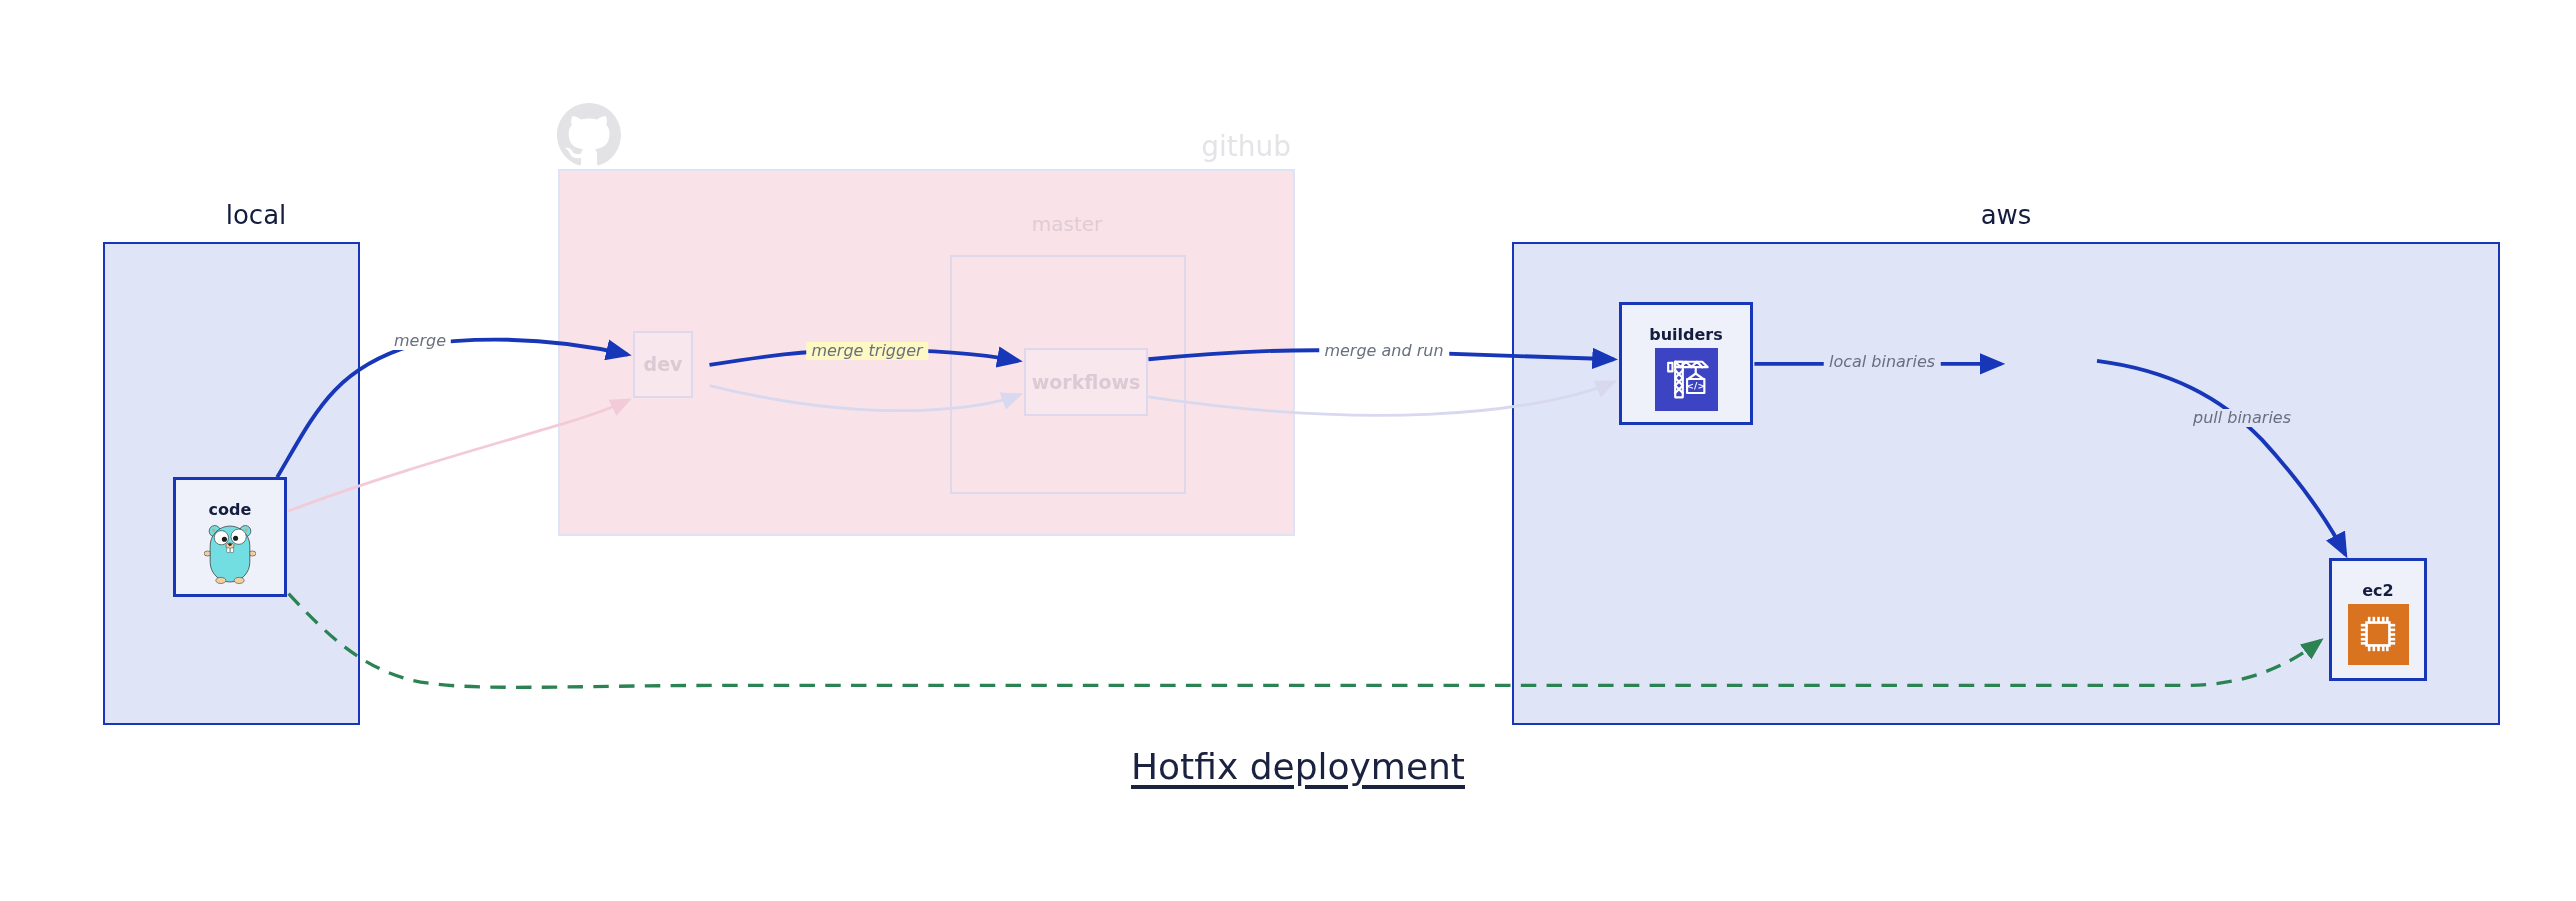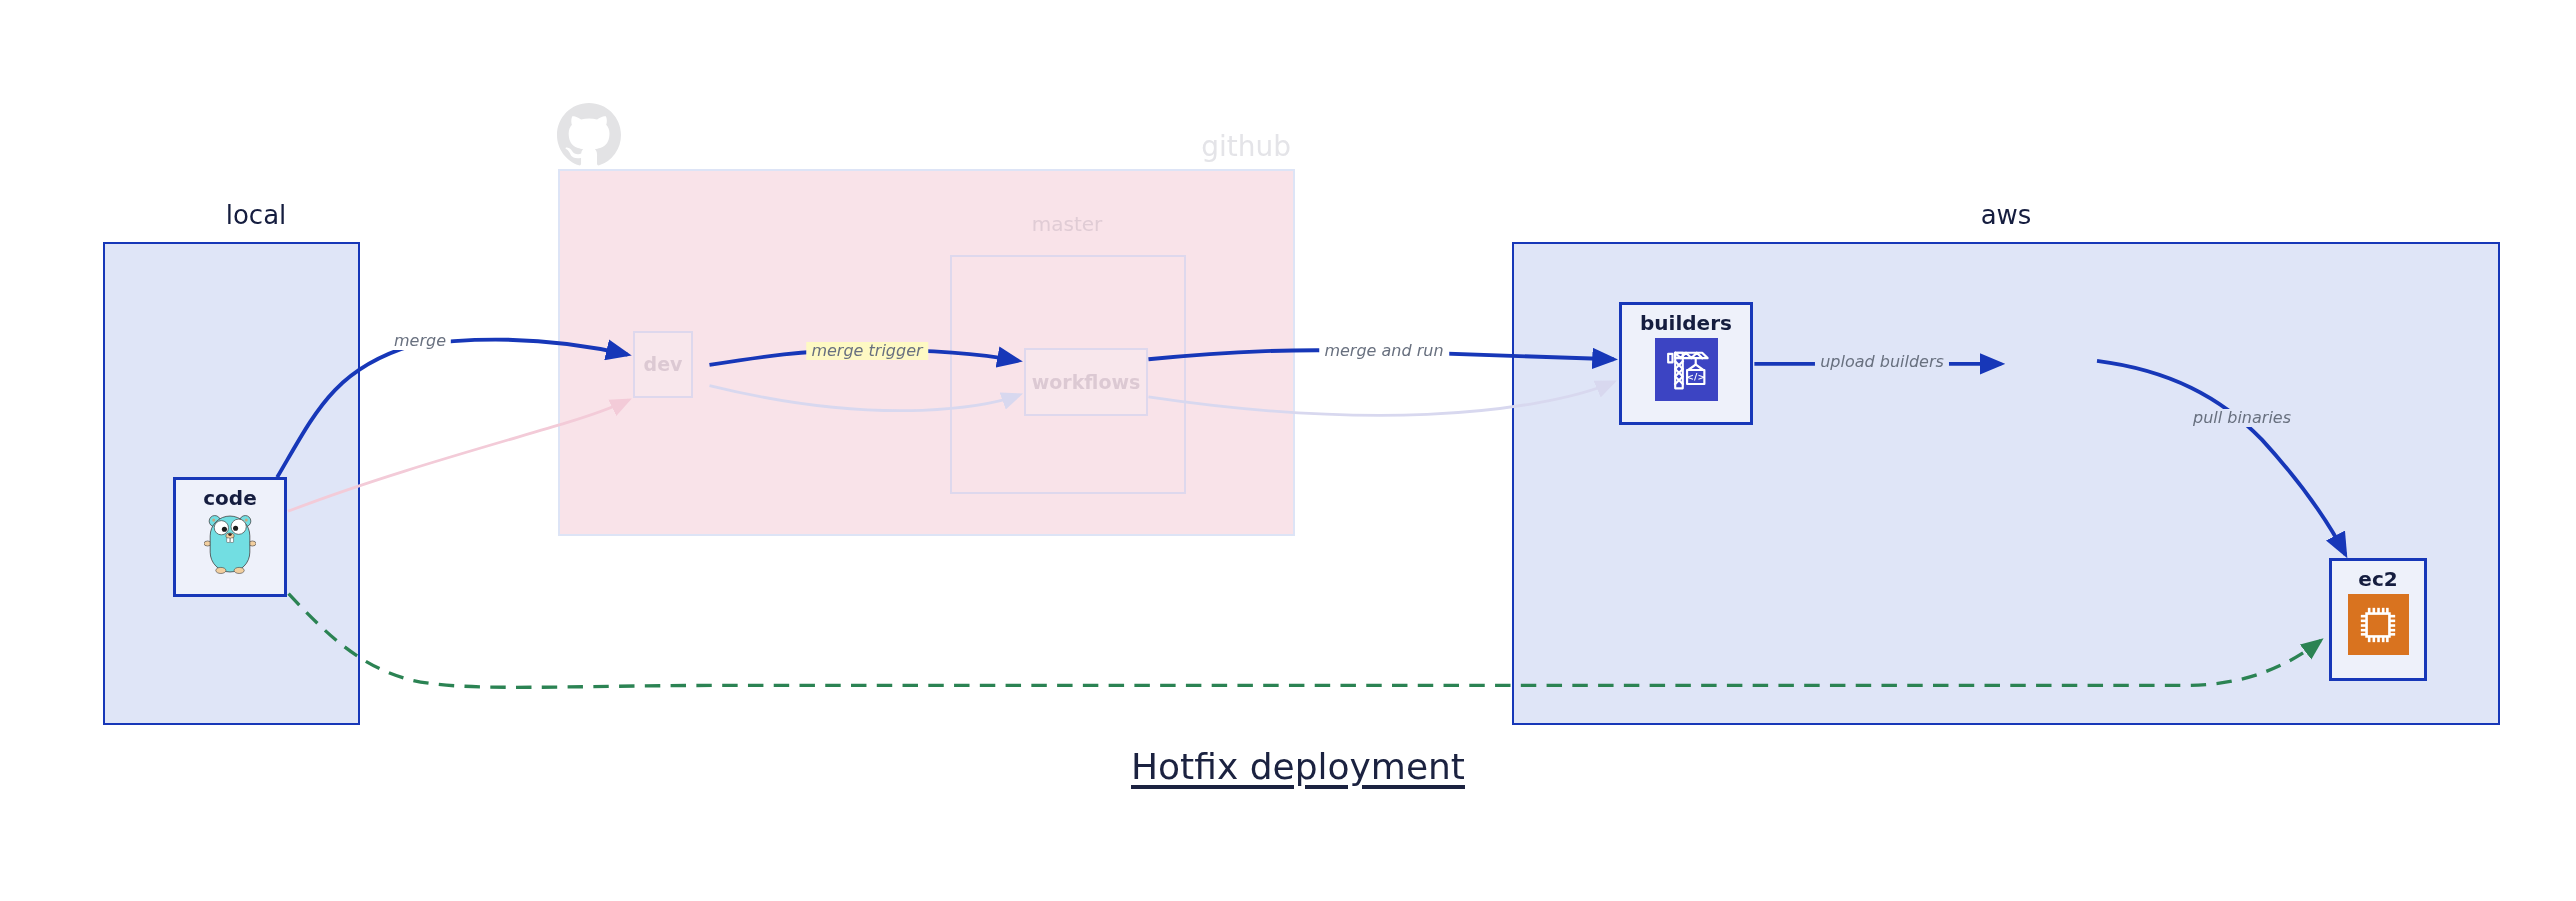--- a/index.html
+++ b/index.html
@@ -14,21 +14,21 @@
   .group.master{left:950px;top:255px;width:236px;height:239px;background:transparent;border:2.1px solid #ded8ed;}
 
   .group-label{position:absolute;font-size:26px;font-weight:500;color:#151d3f;transform:translateX(-50%);white-space:nowrap;}
   .group-label.local-l{left:231px;top:200px;margin-left:25px;}
   .group-label.aws-l{left:2006px;top:200px;}
   .group-label.github-l{left:1291px;top:130px;transform:translateX(-100%);font-size:28px;color:#e4e4e8;font-weight:500;}
   .group-label.master-l{left:1067px;top:212px;font-size:20px;color:#e0ccd5;font-weight:500;}
 
   
   .node{position:absolute;box-sizing:border-box;background:#eef1fa;border:3.6px solid #1737b8;display:flex;flex-direction:column;align-items:center;}
-  .node .nlabel{font-size:20px;font-weight:bold;color:#151d3f;margin-top:7px;line-height:1.1;}
+  .node .nlabel{font-size:16px;font-weight:bold;color:#151d3f;margin-top:21px;line-height:1.1;}
   .node.faded{background:#f8e7ec;border:2.6px solid #ded8ed;justify-content:center;}
   .node.faded .nlabel{color:#dcc9d3;margin-top:0;font-size:19px;}
 
   .node.code{left:173px;top:477px;width:114px;height:120px;}
   .node.dev{left:633px;top:331px;width:60px;height:67px;}
   .node.workflows{left:1024px;top:348px;width:124px;height:68px;}
   .node.builders{left:1619px;top:302px;width:134px;height:123px;}
   .node.s3{left:2006px;top:302px;width:90px;height:123px;}
   .node.ec2{left:2329px;top:558px;width:98px;height:123px;}
 
@@ -186,19 +186,19 @@
             <path d="M72,60 L83,60"></path>
             <path d="M72,68 L83,68"></path>
         </g>
       </svg>
     </div>
   </div>
 
   <div class="edge-label el-commit bg-white">merge</div>
   <div class="edge-label el-merge bg-pink">merge trigger</div>
   <div class="edge-label el-uploadrun bg-white">merge and run</div>
-  <div class="edge-label el-uploadbin bg-lav">upload builders</div>
+  <div class="edge-label el-uploadbin bg-lav">local binaries</div>
   <div class="edge-label el-pullbin bg-lav">pull binaries</div>
 
   <div class="diagram-title">Hotfix deployment</div>
 
 </div>
 
 
 </body></html>

